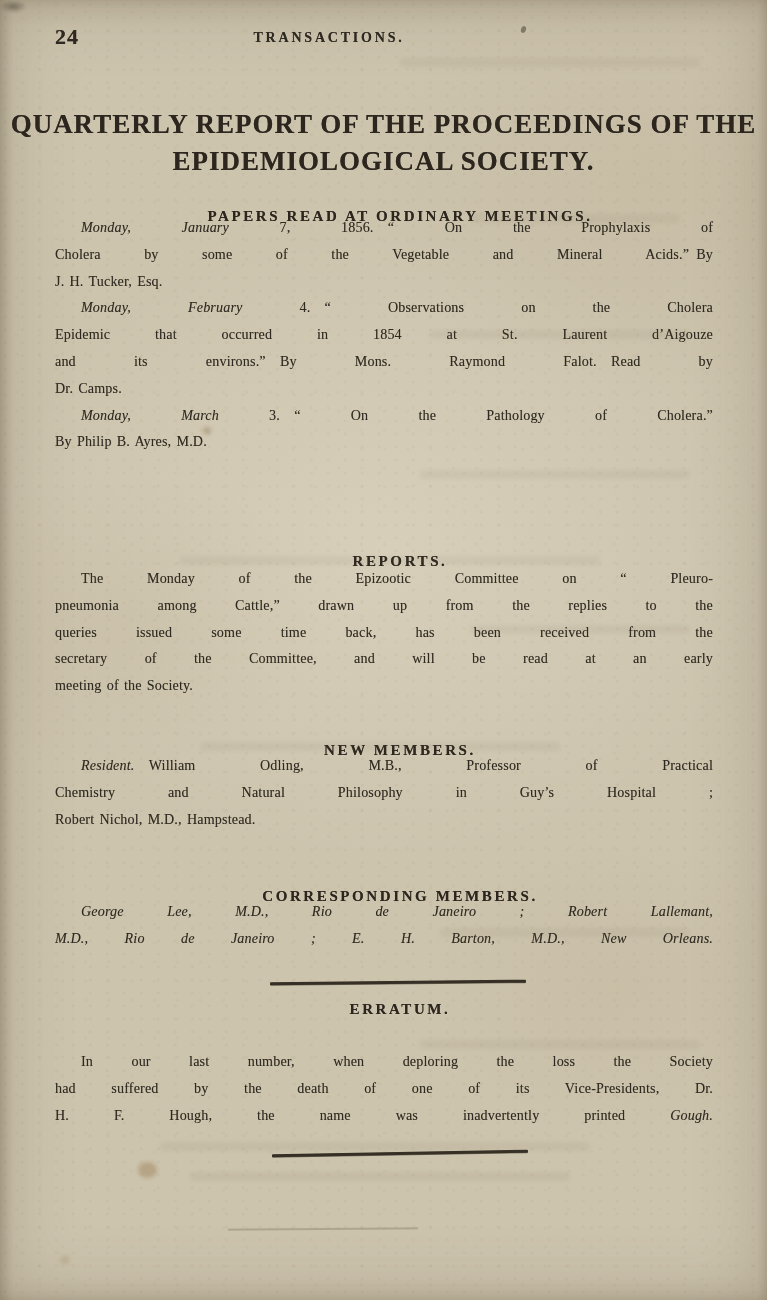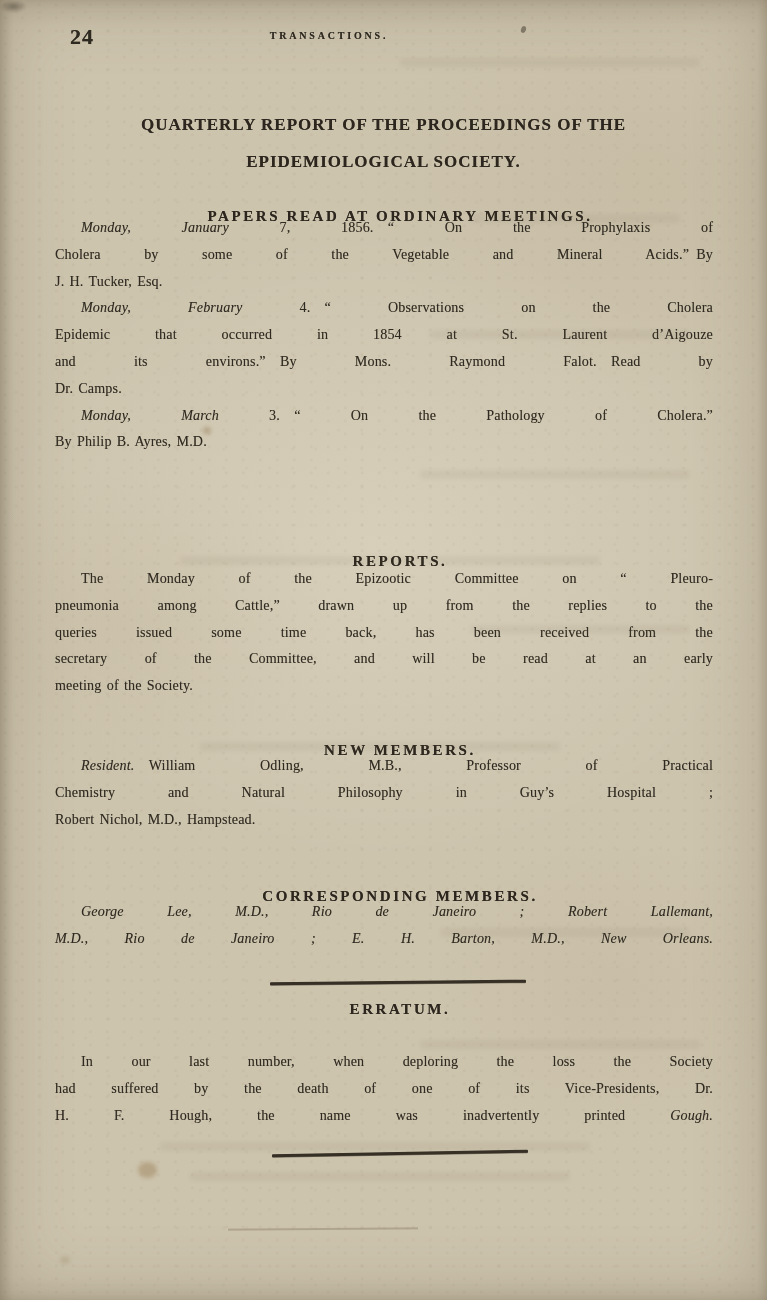--- a/index.html
+++ b/index.html
@@ -21,33 +21,33 @@
       linear-gradient(to bottom, rgba(110,95,70,0.10), transparent 26px),
       linear-gradient(to top, rgba(110,95,70,0.08), transparent 22px);
     background-size:17px 13px, 23px 19px, auto, auto, auto, auto, auto, auto, auto, auto;
     box-shadow: inset 0 0 70px rgba(92,78,55,0.28), inset 0 0 10px rgba(92,78,55,0.18);
     font-family:"Liberation Serif","DejaVu Serif",serif;
     color:#2f2a21;
   }
   .it{font-style:italic;}
   
   .pageno{
-    position:absolute;left:70px;top:24px;
+    position:absolute;left:55px;top:24px;
     font-size:22px;font-weight:bold;letter-spacing:1px;
     text-shadow:0 0 0.6px rgba(47,42,33,0.7);
   }
   .runhead{
     position:absolute;left:0;top:30px;width:658px;text-align:center;
-    font-size:10px;font-weight:bold;letter-spacing:2.8px;
+    font-size:14px;font-weight:bold;letter-spacing:2.8px;
     text-shadow:0 0 0.5px rgba(47,42,33,0.6);
   }
   
   .title{
     position:absolute;left:0;top:106px;width:767px;text-align:center;
-    font-size:17px;font-weight:bold;letter-spacing:1px;line-height:37px;
+    font-size:27px;font-weight:bold;letter-spacing:1px;line-height:37px;
     color:#2c261e;text-shadow:0 0 0.6px rgba(44,38,30,0.65);
   }
   
   .sechead{
     position:absolute;left:55px;width:658px;margin:16px;text-align:center;
     font-size:15px;font-weight:bold;letter-spacing:2.6px;line-height:19px;
     color:#2c261e;text-shadow:0 0 0.5px rgba(44,38,30,0.6);
   }
   
   .bodycol{

